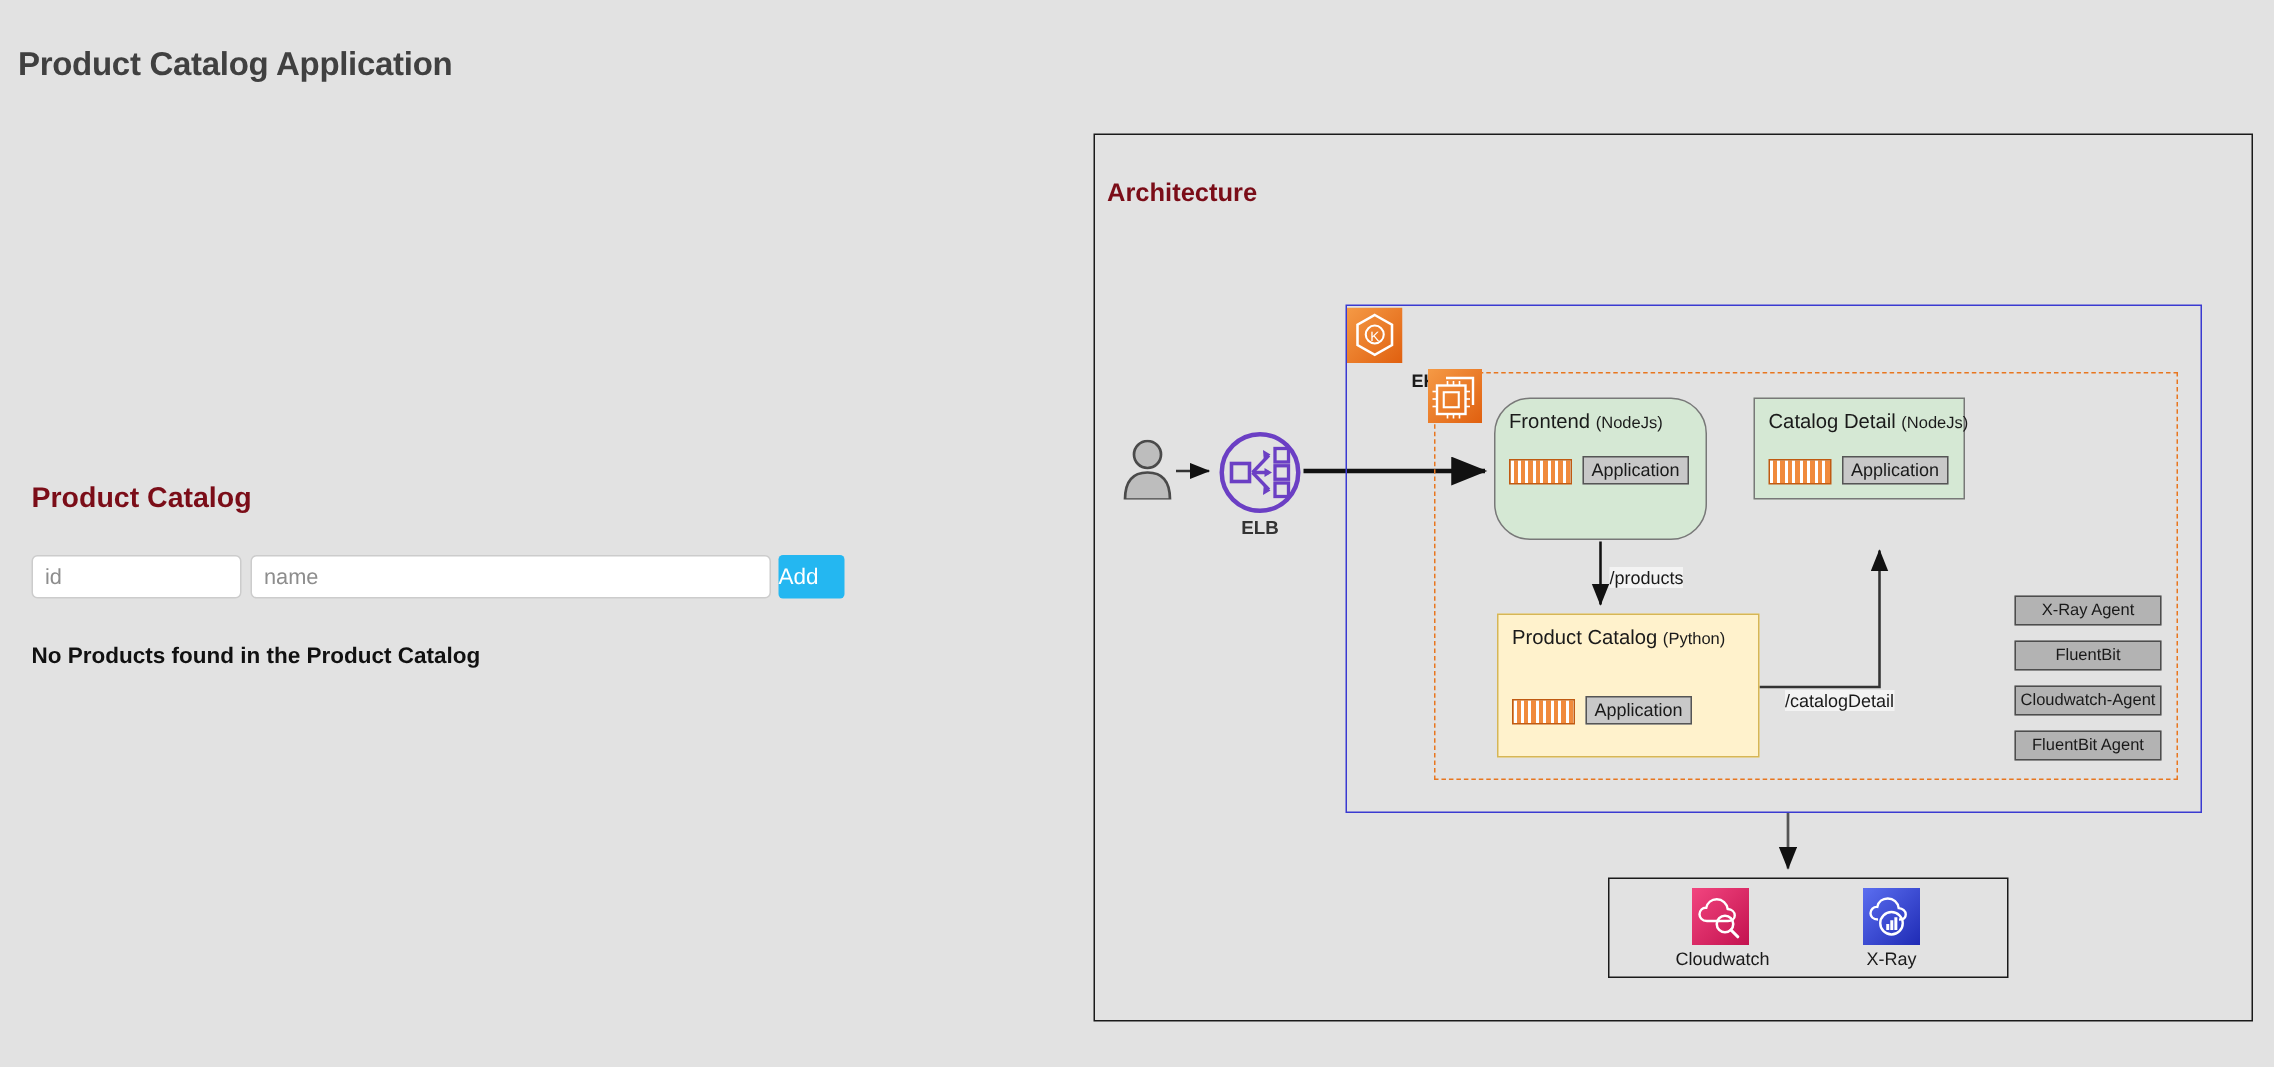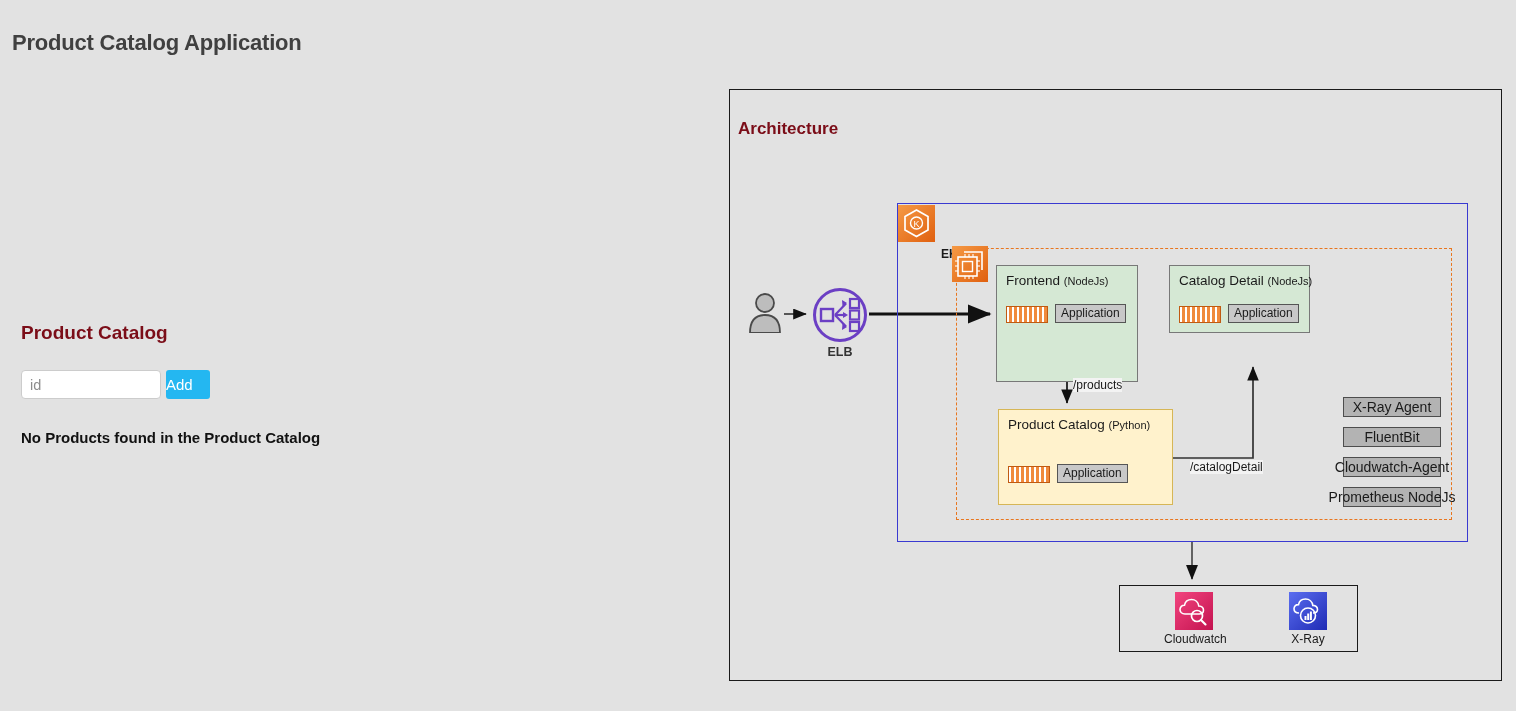--- a/index.html
+++ b/index.html
@@ -123,22 +123,23 @@
     left: 956px; top: 248px; width: 496px; height: 272px;
     border: 1.6px dashed #e8761f;
     background: transparent;
   }
   .svc-box {
     position: absolute;
     box-sizing: border-box;
     border: 1.4px solid #787878;
   }
   #frontend-box {
-    left: 996px; top: 265px; width: 142px; height: 117px;
+    left: 996px; top: 265px; width: 142px; height: 95px;
     background: #d5e8d4;
+    border-radius: 24px;
   }
   #catalogdetail-box {
     left: 1169px; top: 265px; width: 141px; height: 68px;
     background: #d5e8d4;
   }
   #productcatalog-box {
     left: 998px; top: 409px; width: 175px; height: 96px;
     background: #fff2cc;
     border-color: #d6b656;
   }
@@ -182,37 +183,36 @@
     left: 1343px; top: 397px;
     width: 98px;
     display: flex;
     flex-direction: column;
     gap: 10px;
   }
   .agent-chip {
     height: 20px;
     background: #b3b3b3;
     border: 1.3px solid #4d4d4d;
-    font-size: 14px;
+    font-size: 11px;
     color: #1a1a1a;
     display: flex;
     align-items: center;
     justify-content: center;
     box-sizing: border-box;
     white-space: nowrap;
   }
 
   
   #monitor-box {
     position: absolute;
-    left: 1072px; top: 585px; width: 239px; height: 67px;
+    left: 1072px; top: 585px; width: 267px; height: 67px;
     border: 1.5px solid #1a1a1a;
     background: #e2e2e2;
     box-sizing: border-box;
-    margin-left: 47px;
   }
   .mon-item {
     position: absolute;
     width: 60px;
     text-align: center;
   }
   #mon-cloudwatch { left: 44px; top: 6px; }
   #mon-xray { left: 158px; top: 6px; }
   .mon-icon { width: 38px; height: 38px; margin: 0 auto; display: block; }
   .mon-label { font-size: 12px; color: #1a1a1a; margin-top: 2px; }
@@ -248,20 +248,21 @@
 <body>
 
 <div id="page">
 
   <div id="app-title">Product Catalog Application</div>
 
   <div id="catalog-heading">Product Catalog</div>
 
   <div id="form-row">
     <input id="id-field" class="txt-input" type="text" placeholder="id" style="">
+    <input id="name-field" class="txt-input" type="text" placeholder="name" style="">
     <button id="add-button">Add</button>
   </div>
 
   <div id="empty-msg">No Products found in the Product Catalog</div>
 
   <div id="arch-panel"></div>
   <div id="arch-heading">Architecture</div>
 
   <svg id="diagram" viewBox="729 89 773 592">
     <defs>
@@ -381,21 +382,21 @@
     </div>
   </div>
 
   <div id="label-products" class="edge-label">/products</div>
   <div id="label-catalogdetail" class="edge-label">/catalogDetail</div>
 
   <div id="agents">
     <div class="agent-chip">X-Ray Agent</div>
     <div class="agent-chip">FluentBit</div>
     <div class="agent-chip">Cloudwatch-Agent</div>
-    <div class="agent-chip">Prometheus NodeJs</div>
+    <div class="agent-chip">FluentBit Agent</div>
   </div>
 
   <div id="monitor-box">
     <div id="mon-cloudwatch" class="mon-item">
       <svg class="mon-icon" viewBox="0 0 38 38">
         <rect x="0" y="0" width="38" height="38" fill="url(#gradPink)"></rect>
         <path d="M10,22 C6.5,22 5,19.5 5,17.5 C5,15 7,13 9.5,13.2 C10.2,9.8 13,7.5 16.5,7.5 C20.3,7.5 23.3,10.3 23.8,14 C26.5,14.2 28.5,16 28.5,18.3 C28.5,20.6 26.6,22 24,22 z" fill="none" stroke="#ffffff" stroke-width="1.6"></path>
         <circle cx="22" cy="24" r="5.5" fill="none" stroke="#ffffff" stroke-width="1.7"></circle>
         <path d="M26,28 L30.5,32.5" stroke="#ffffff" stroke-width="2.1" stroke-linecap="round"></path>
       </svg>

